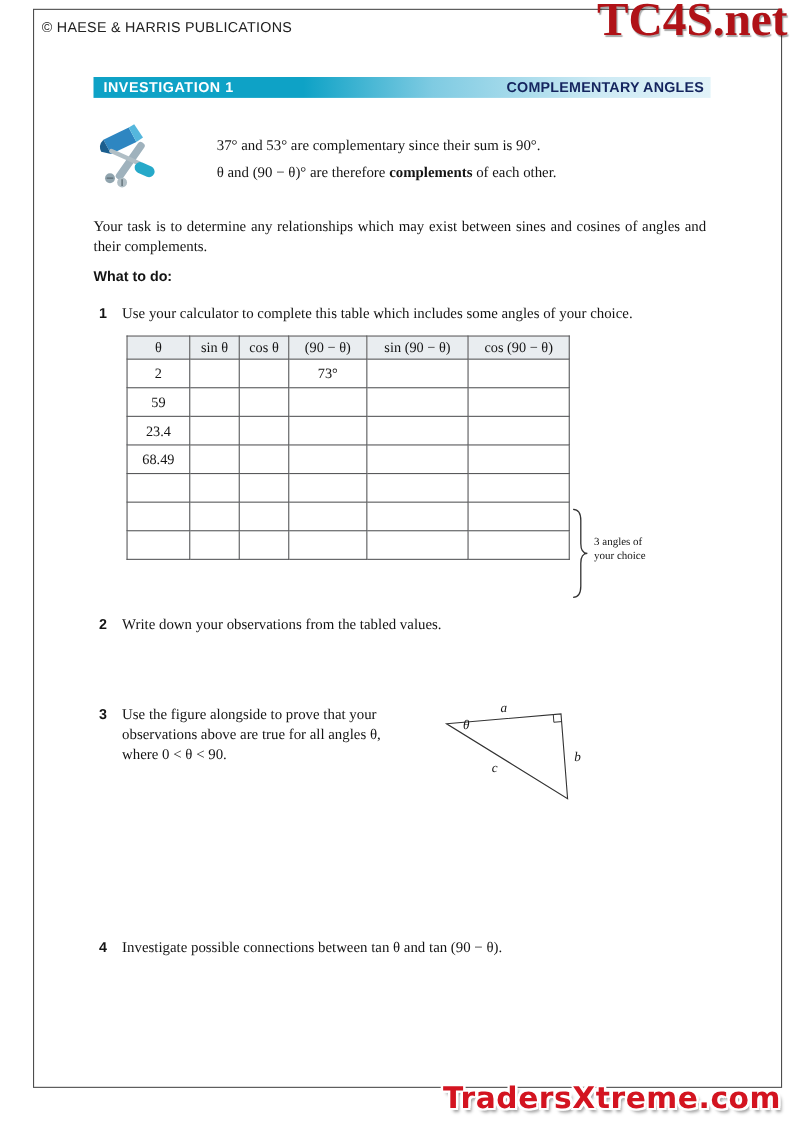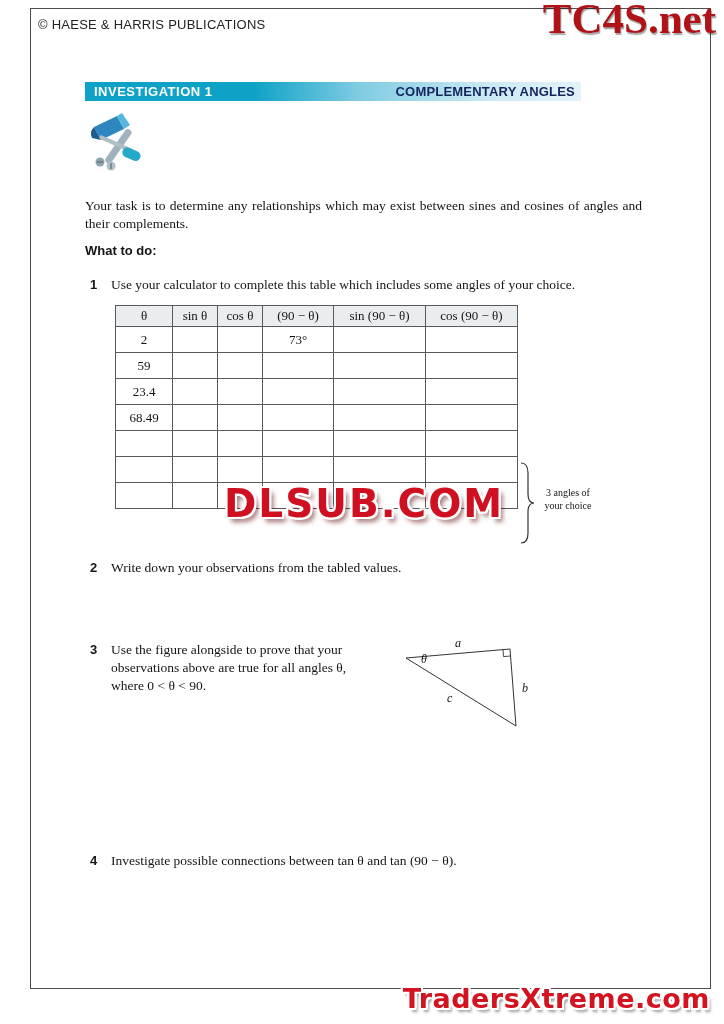--- a/index.html
+++ b/index.html
@@ -49,21 +49,21 @@
     text-shadow:
       -2px -2px 0 #fff, 2px -2px 0 #fff, -2px 2px 0 #fff, 2px 2px 0 #fff,
       -2px 0 0 #fff, 2px 0 0 #fff, 0 -2px 0 #fff, 0 2px 0 #fff,
       3px 4px 3px rgba(0,0,0,.4);
     z-index:5;
     margin-left:19px;
   }
 
   
   .header {
-    position:absolute; left:85px; top:82px; width:496px; height:19px;
+    position:absolute; left:85px; top:70px; width:561px; height:19px;
     display:flex; align-items:center;
     background:linear-gradient(90deg,#0ea2c6 0%,#0ea2c6 34%,#7fcbe2 55%,#cdeaf4 82%,#e2f3f9 100%);
     font-family:"Liberation Sans", sans-serif; font-weight:bold; font-size:13px;
   }
   .header-left  { color:#ffffff; padding-left:9px; letter-spacing:.5px; }
   .header-right { margin-left:auto; padding-right:6px; color:#14245e; letter-spacing:.2px; }
 
   .tools { position:absolute; left:86px; top:110px; }
 
   .intro { position:absolute; left:197px; top:119px; font-size:13.5px; line-height:25px; }
@@ -96,21 +96,21 @@
     font-weight:normal; overflow:hidden;
   }
   .tbl th { background:#e9edf0; height:21px; }
   .tbl td { height:26px; background:transparent; }
   .c1 { width:57px; } .c2 { width:45px; } .c3 { width:45px; }
   .c4 { width:71px; } .c5 { width:92px; } .c6 { width:92px; }
 
   .brace-wrap { position:absolute; left:518px; top:461px; }
   .brace-label {
     position:absolute; left:540px; top:487px; width:56px;
-    font-size:10px; line-height:12.5px; color:#141414;text-align:center;
+    font-size:10px; line-height:12.5px; color:#141414;
   }
 
   .figure { position:absolute; left:398px; top:640px; }
   .figure text {
     font-family:"Liberation Serif", serif; font-style:italic; font-size:12px; fill:#141414;
   }
 </style>
 </head>
 <body>
 
@@ -135,20 +135,24 @@
       <path d="M31 6 L38 19 L44 15 L36 3 Z" fill="#55b7dd"></path>
       <rect x="12" y="31" width="32" height="4" rx="2" transform="rotate(24 28 33)" fill="#b0bec5"></rect>
       <rect x="36" y="39" width="19" height="10" rx="5" transform="rotate(24 45 44)" fill="#26a9c9"></rect>
       <circle cx="14" cy="52" r="4.5" fill="#90a4ae"></circle>
       <circle cx="25" cy="56" r="4.5" fill="#b0bec5"></circle>
       <line x1="11" y1="52" x2="17" y2="52" stroke="#5c6b73" stroke-width="1.2"></line>
       <line x1="25" y1="53" x2="25" y2="59" stroke="#5c6b73" stroke-width="1.2"></line>
     </svg>
   </div>
 
+  <div class="intro">
+    <div>37° and 53° are complementary since their sum is 90°.</div>
+    <div><span>θ and (90 − θ)° are therefore </span><b>complements</b><span> of each other.</span></div>
+  </div>
 
   <div class="task">Your task is to determine any relationships which may exist between sines and cosines of angles and their complements.</div>
 
   <div class="whattodo">What to do:</div>
 
   <div class="item" style="top:276px; width:548px;">
     <span class="num">1</span>
     <span class="txt">Use your calculator to complete this table which includes some angles of your choice.</span>
   </div>
 
@@ -231,21 +235,20 @@
     </tbody>
   </table>
 
   <div class="brace-wrap">
     <svg width="18" height="84" viewBox="0 0 18 84" aria-hidden="true">
       <path d="M3 2 Q10 2 10 12 L10 33 Q10 42 16 42 Q10 42 10 51 L10 72 Q10 82 3 82" fill="none" stroke="#333" stroke-width="1.2"></path>
     </svg>
   </div>
   <div class="brace-label">3 angles of your choice</div>
 
-  <div class="wm-mid">DLSUB.COM</div>
 
   <div class="item" style="top:559px; width:548px;">
     <span class="num">2</span>
     <span class="txt">Write down your observations from the tabled values.</span>
   </div>
 
   <div class="item" style="top:641px; width:278px;">
     <span class="num">3</span>
     <span class="txt">Use the figure alongside to prove that your observations above are true for all angles θ, where 0 &lt; θ &lt; 90.</span>
   </div>

